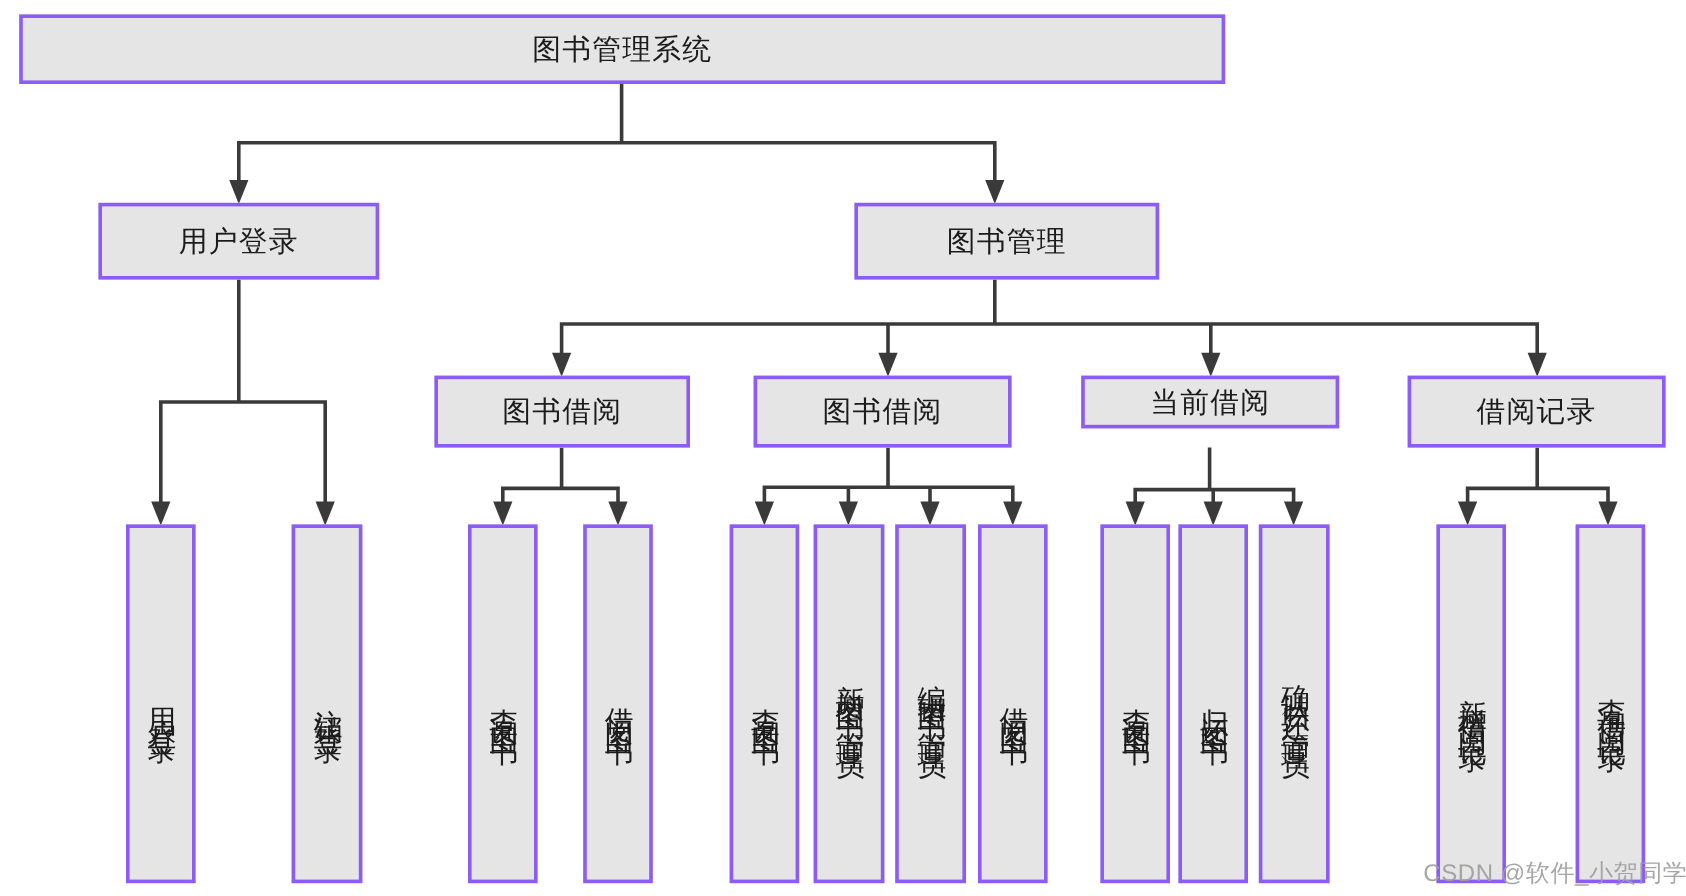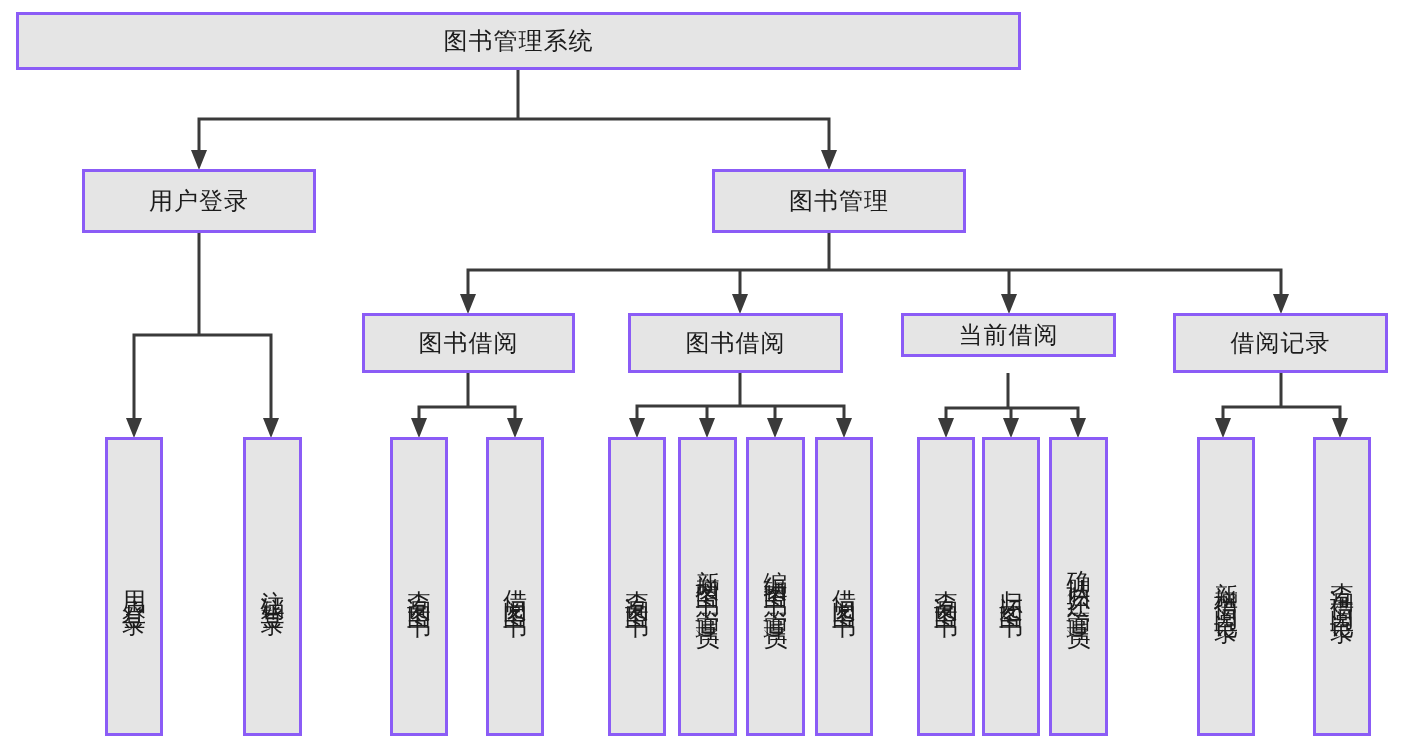--- a/index.html
+++ b/index.html
@@ -113,14 +113,15 @@
   <div class="node node-v" style="left:746px;top:437px;width:59px;height:299px;">编辑图书（管理员）</div>
   <div class="node node-v" style="left:815px;top:437px;width:58px;height:299px;">借阅图书</div>
 
   <div class="node node-v" style="left:917px;top:437px;width:58px;height:299px;">查询图书</div>
   <div class="node node-v" style="left:982px;top:437px;width:58px;height:299px;">归还图书</div>
   <div class="node node-v" style="left:1049px;top:437px;width:59px;height:299px;">确认归还（管理员）</div>
 
   <div class="node node-v" style="left:1197px;top:437px;width:58px;height:299px;">新增借阅记录</div>
   <div class="node node-v" style="left:1313px;top:437px;width:58px;height:299px;">查询借阅记录</div>
 
+  <div class="watermark">CSDN @软件_小贺同学</div>
 
 </div>
 
 </body></html>

